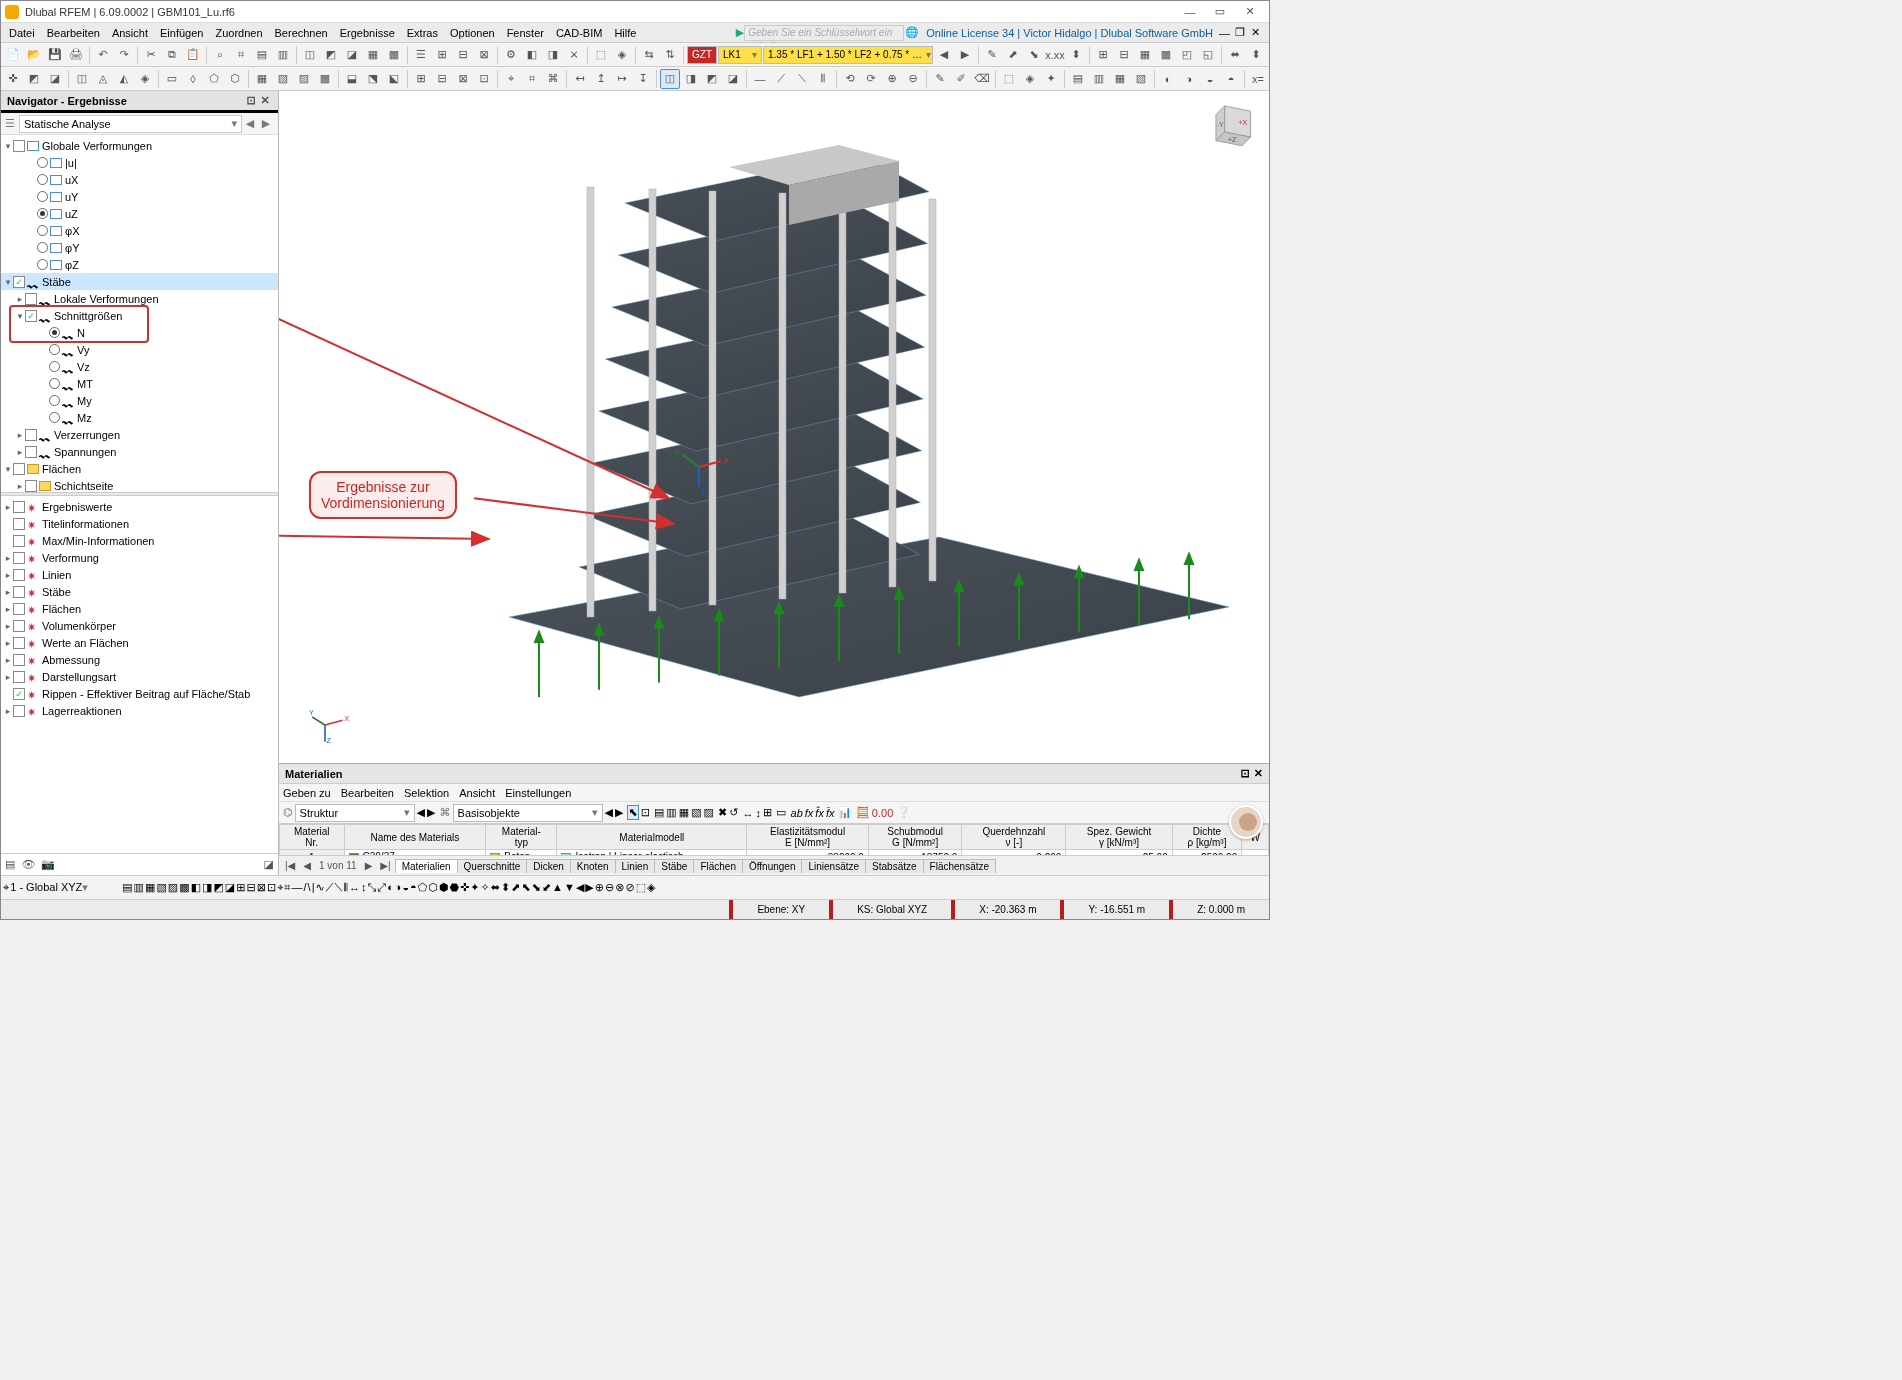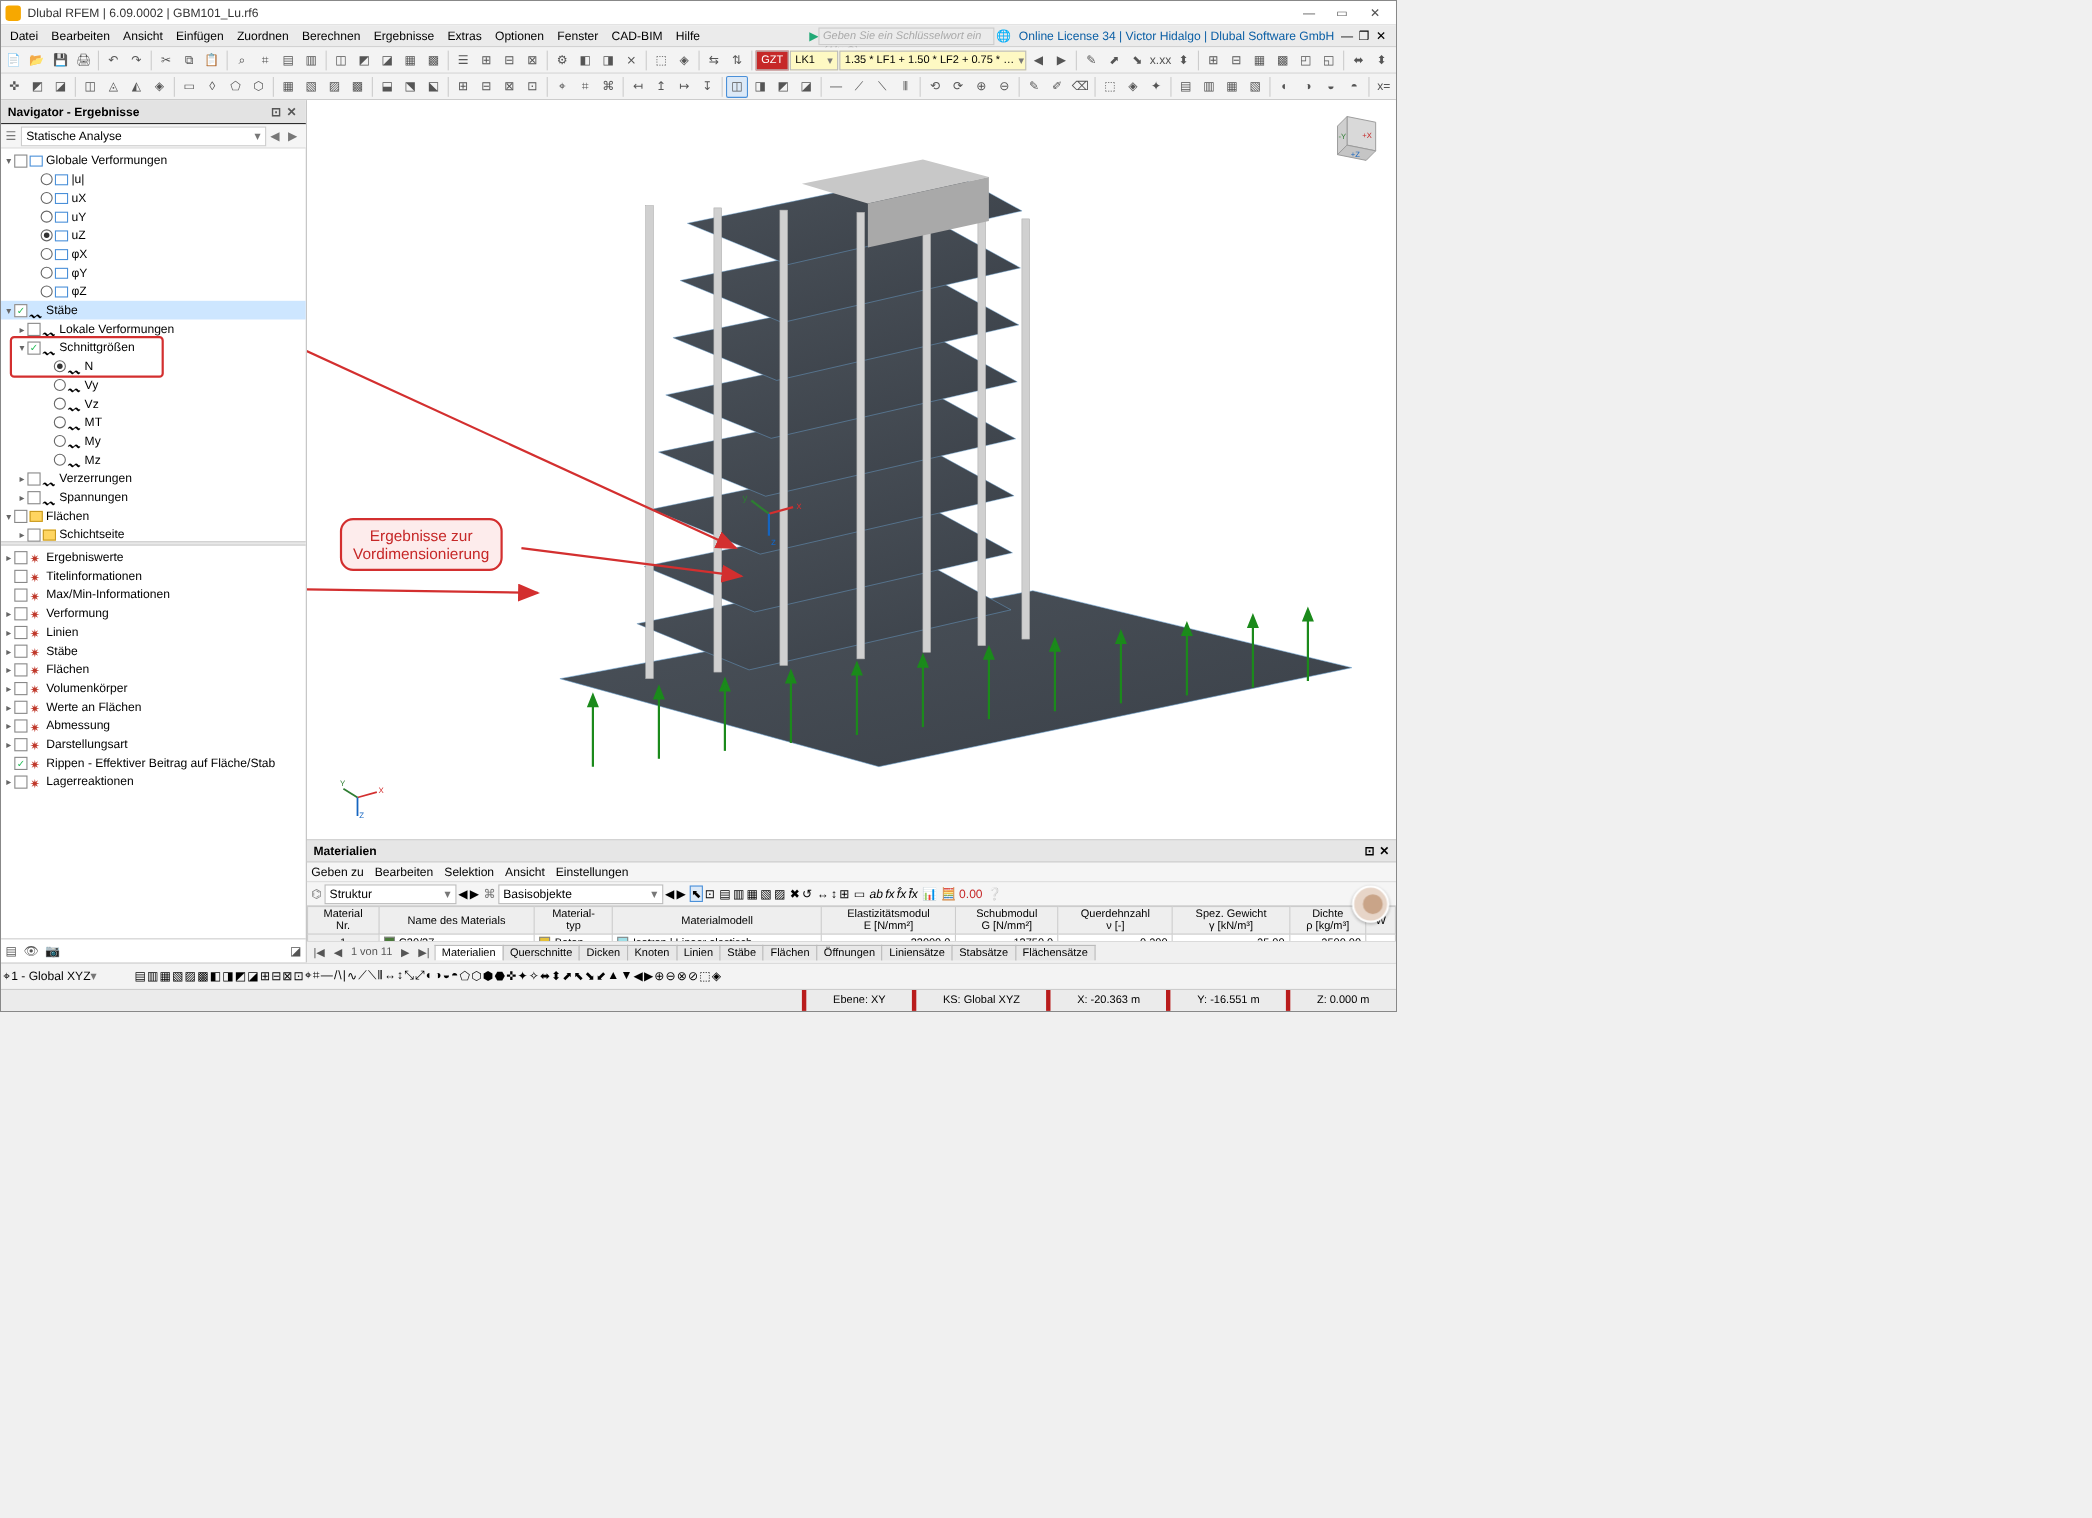--- a/index.html
+++ b/index.html
@@ -10,26 +10,26 @@
   .titlebar .title { flex:1; font-size:11px; color:#333; }
   .titlebar .winbtn { width:30px; height:20px; display:flex; align-items:center; justify-content:center; color:#555; cursor:pointer; }
   .menubar { height:20px; background:#ebebeb; display:flex; align-items:center; padding:0 2px; border-bottom:1px solid #ccc; font-size:11px; }
   .menubar .mitem { padding:2px 6px; cursor:pointer; }
   .menubar .spacer { flex:1; }
   .menubar .keyword { width:160px; height:16px; border:1px solid #ccc; color:#aaa; padding:0 3px; font-style:italic; font-size:10px; line-height:14px; }
   .menubar .license { color:#0b5fa5; padding:0 6px; }
   .toolbar { height:24px; background:#f3f3f3; display:flex; align-items:center; padding:0 2px; border-bottom:1px solid #ccc; gap:1px; overflow:hidden; white-space:nowrap; flex-shrink:0; }
   .toolbar .tbtn { width:20px; height:20px; border:1px solid transparent; display:flex; align-items:center; justify-content:center; font-size:11px; color:#555; cursor:pointer; border-radius:2px; flex-shrink:0; }
   .toolbar .sep { width:1px; height:18px; background:#ccc; margin:0 2px; flex-shrink:0; }
-  .toolbar .combo { height:18px; border:1px solid #bbb; background:#fef9c3; padding:0 4px; font-size:10px; display:flex; align-items:center; gap:4px; flex-shrink:0; }
+  .toolbar .combo { height:18px; border:1px solid #bbb; background:#fde047; padding:0 4px; font-size:10px; display:flex; align-items:center; gap:4px; flex-shrink:0; }
   .toolbar .combo.red { background:#c62828; color:#fff; }
   .body { flex:1; display:flex; min-height:0; }
   
   .navigator { width:278px; display:flex; flex-direction:column; border-right:1px solid #bbb; background:#fff; }
-  .navhead { height:22px; background:#e3e3e3; border-bottom:1px solid #000000; display:flex; align-items:center; padding:0 6px; font-weight:bold; }
+  .navhead { height:22px; background:#e3e3e3; border-bottom:3px solid #000000; display:flex; align-items:center; padding:0 6px; font-weight:bold; }
   .navhead .sp { flex:1; }
   .navhead .pb { width:14px; height:14px; display:flex; align-items:center; justify-content:center; color:#555; cursor:pointer; }
   .navsub { height:22px; background:#f5f5f5; border-bottom:1px solid #ddd; display:flex; align-items:center; padding:0 4px; }
   .navsub .subcombo { flex:1; height:18px; border:1px solid #ccc; background:#fff; padding:0 4px; font-size:11px; display:flex; align-items:center;justify-content:space-between; }
   .navsub .arr { width:16px; text-align:center; color:#777; cursor:pointer; }
   .tree { flex:1; overflow-y:auto; overflow-x:hidden; padding:2px 0; position:relative; }
   .row { display:flex; align-items:center; height:17px; padding-left:4px; white-space:nowrap; cursor:default; }
   .row .caret { width:10px; text-align:center; color:#666; font-size:9px; cursor:pointer; }
   .row .chk { width:12px; height:12px; border:1px solid #888; background:#fff; margin-right:2px; display:flex; align-items:center; justify-content:center; font-size:9px; color:#2b5; }
   .row .chk.checked::after { content:"✓"; }

